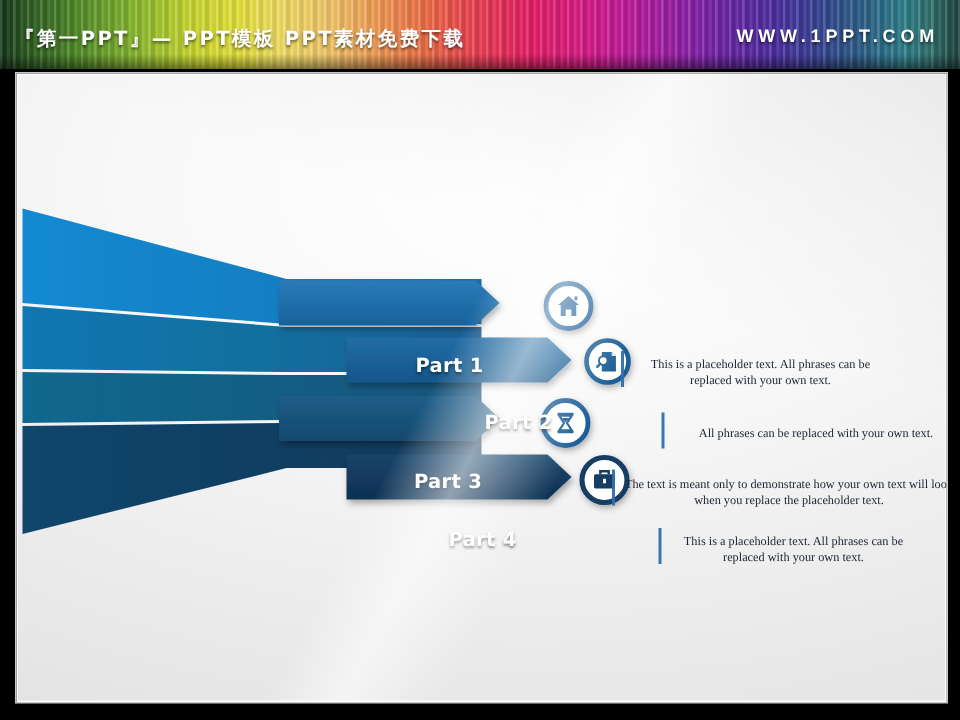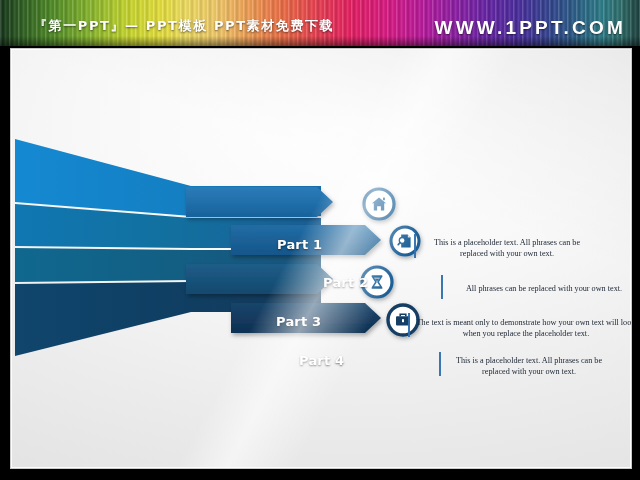--- a/index.html
+++ b/index.html
@@ -49,22 +49,22 @@
   #banner:after{
     content:"";position:absolute;left:0;right:0;bottom:0;height:10px;
     background:linear-gradient(180deg,rgba(0,0,0,0),rgba(0,0,0,.45));
   }
   .banner-text{
     position:absolute;top:17px;
     font-size:14px;font-weight:bold;color:#fff;letter-spacing:1.6px;
     text-shadow:0 1px 2px rgba(0,0,0,.55);
     white-space:nowrap;z-index:3;
   }
-  #banner-left{left:10px;font-family:"DejaVu Sans","Liberation Sans",sans-serif;font-size:13px;margin-left:24px;}
-  #banner-right{right:14px;letter-spacing:3.2px;font-size:19px;}
+  #banner-left{left:10px;font-family:"DejaVu Sans","Liberation Sans",sans-serif;font-size:13px;}
+  #banner-right{right:14px;letter-spacing:3.2px;font-size:12px;}
 
   
   #stage{
     position:absolute;left:10px;top:48px;width:620px;height:419px;
     background:
       radial-gradient(115% 95% at 55% 18%, #ffffff 0%, #f8f8f8 38%, #ececec 72%, #e3e3e3 100%);
     border:1px solid #c9c9c9;
     box-shadow:inset 0 0 0 1px rgba(255,255,255,.9);
     overflow:hidden;
   }

